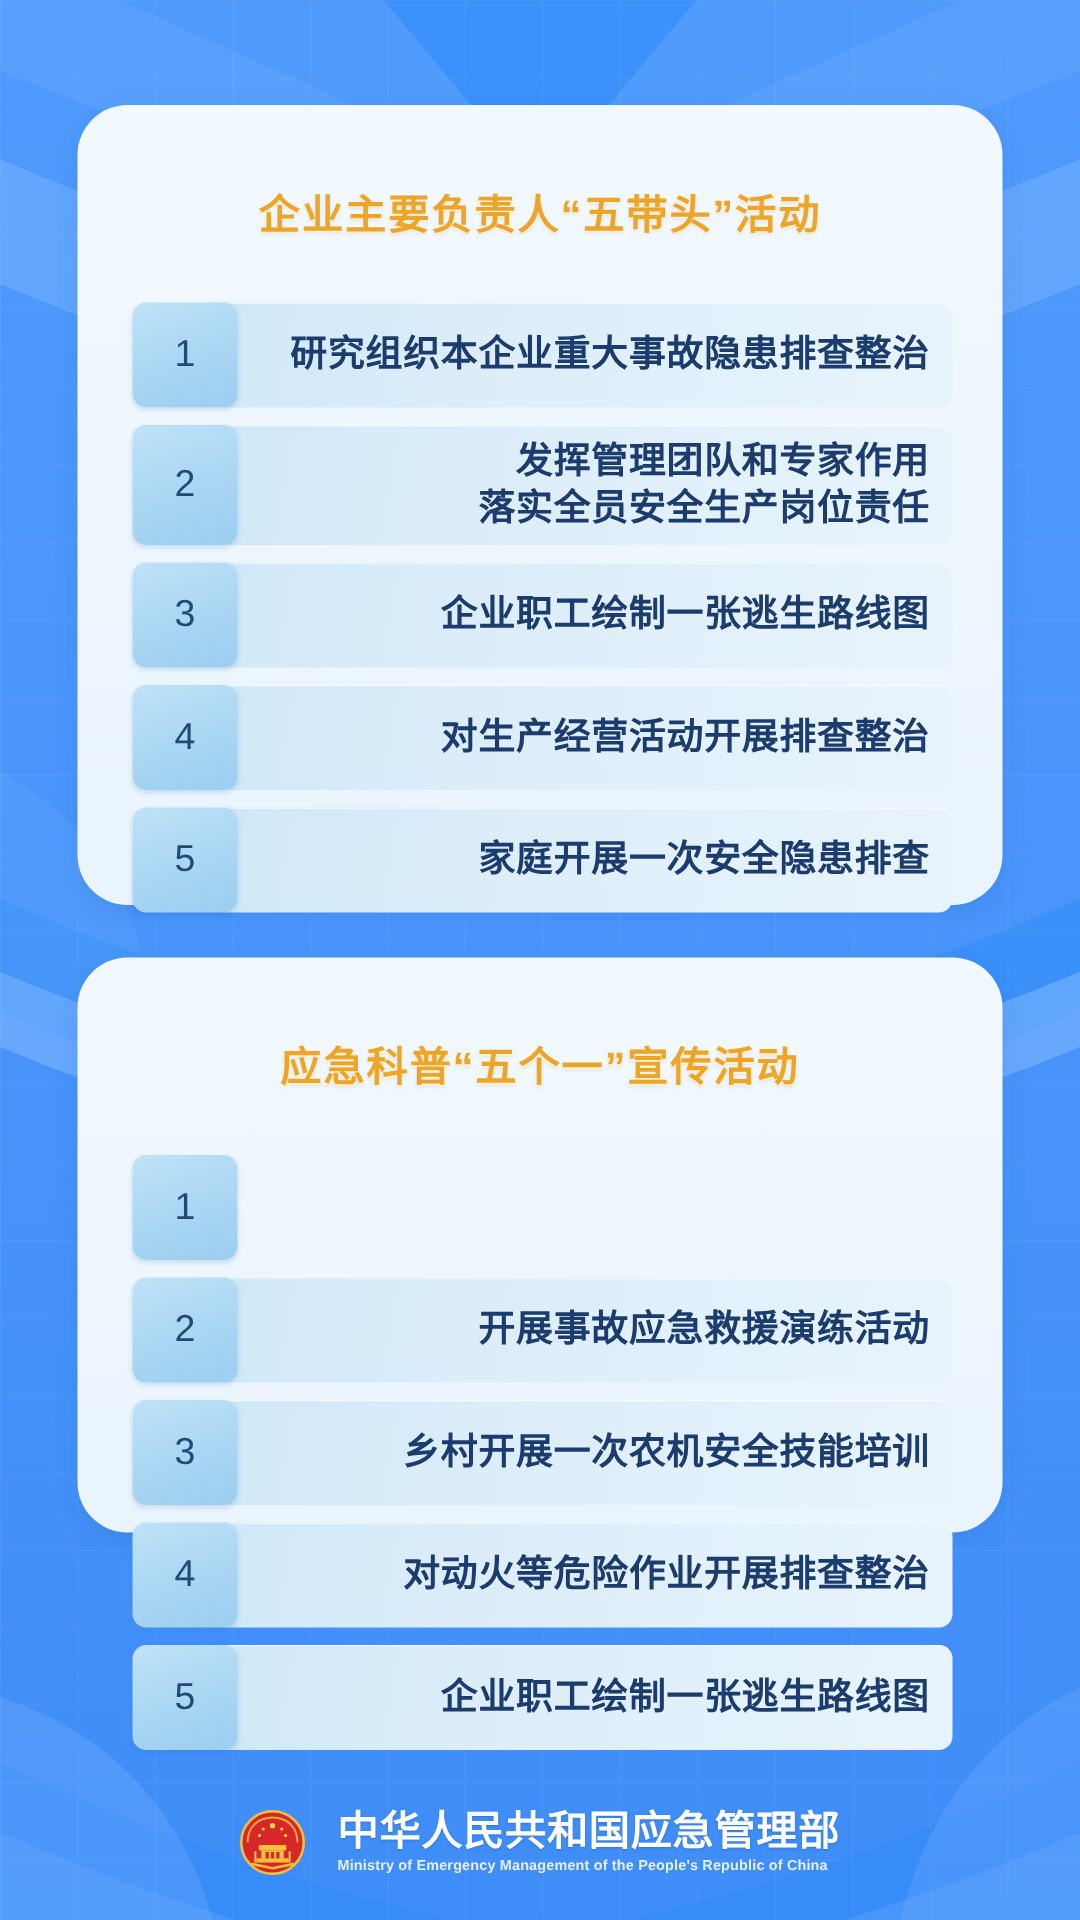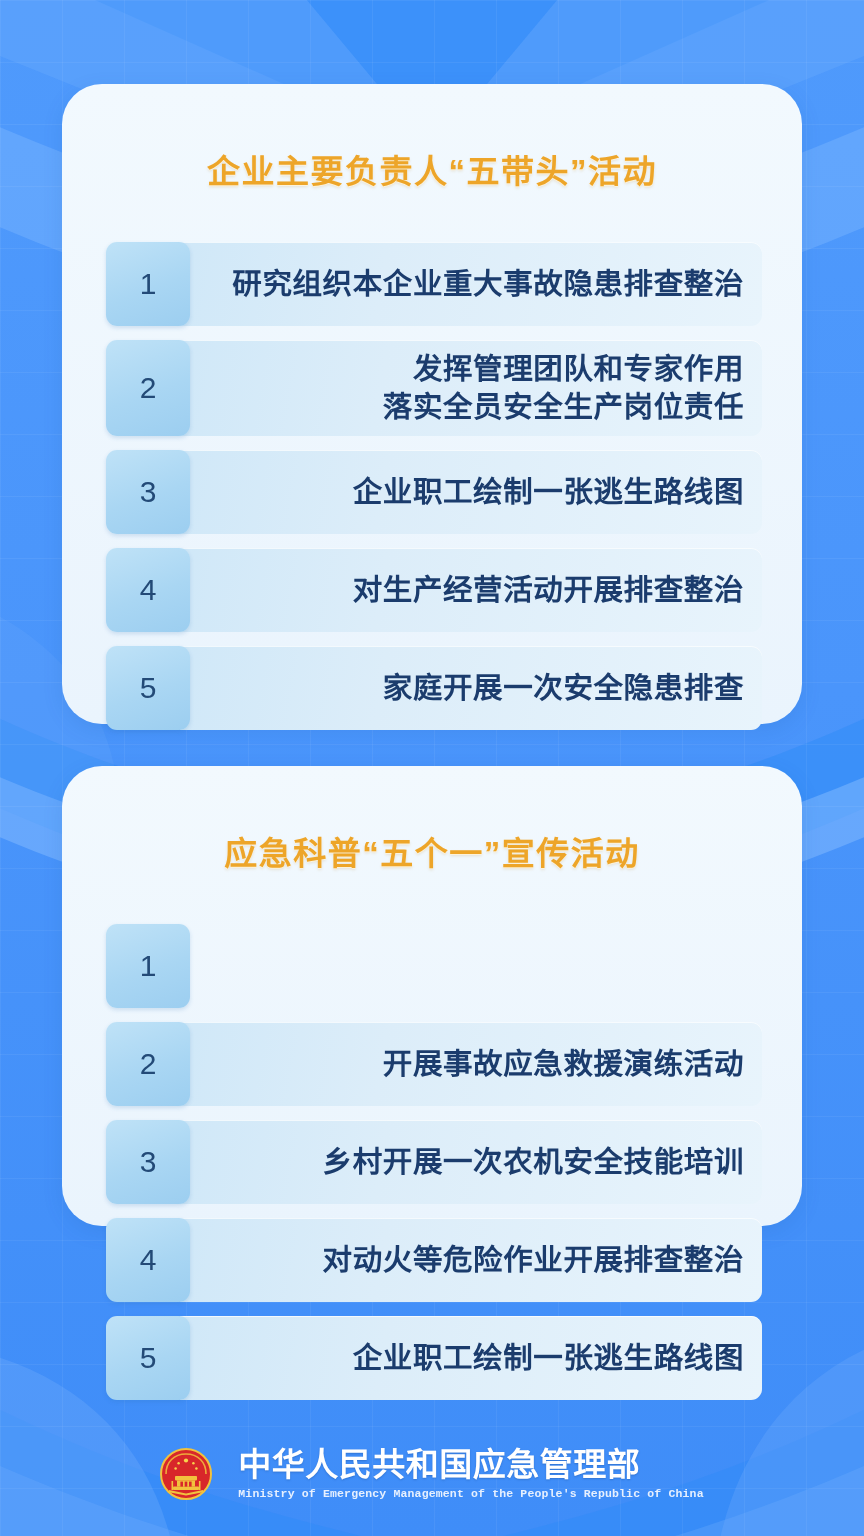--- a/index.html
+++ b/index.html
@@ -162,21 +162,21 @@
     color: #ffffff;
     font-size: 33px;
     font-weight: bold;
     letter-spacing: 0.5px;
     line-height: 1.05;
     white-space: nowrap;
     text-shadow: 0 1px 2px rgba(20,70,140,0.35);
   }
   .ministry-en {
     color: #f0f6ff;
-    font-family: Liberation Mono, monospace;
+    font-family: Liberation Sans, sans-serif;
     font-size: 11.5px;
     font-weight: bold;
     letter-spacing: 0.15px;
     line-height: 1.2;
     margin-top: 4px;
     white-space: nowrap;
     opacity: 0.95;
   }
 </style>
 </head>

